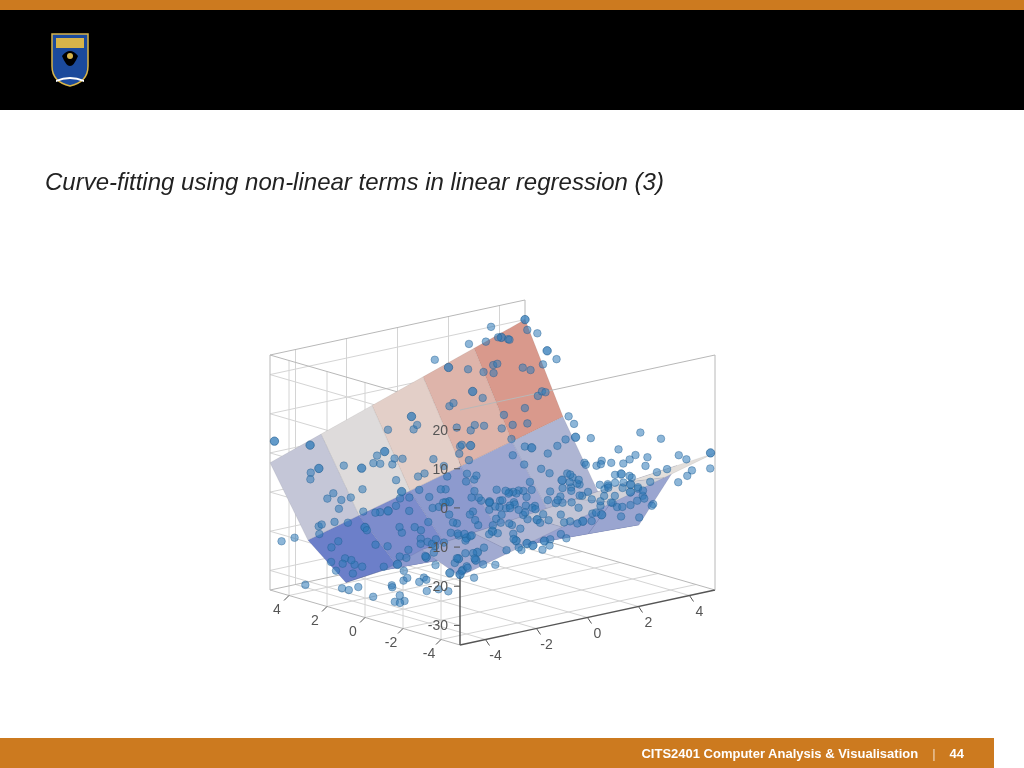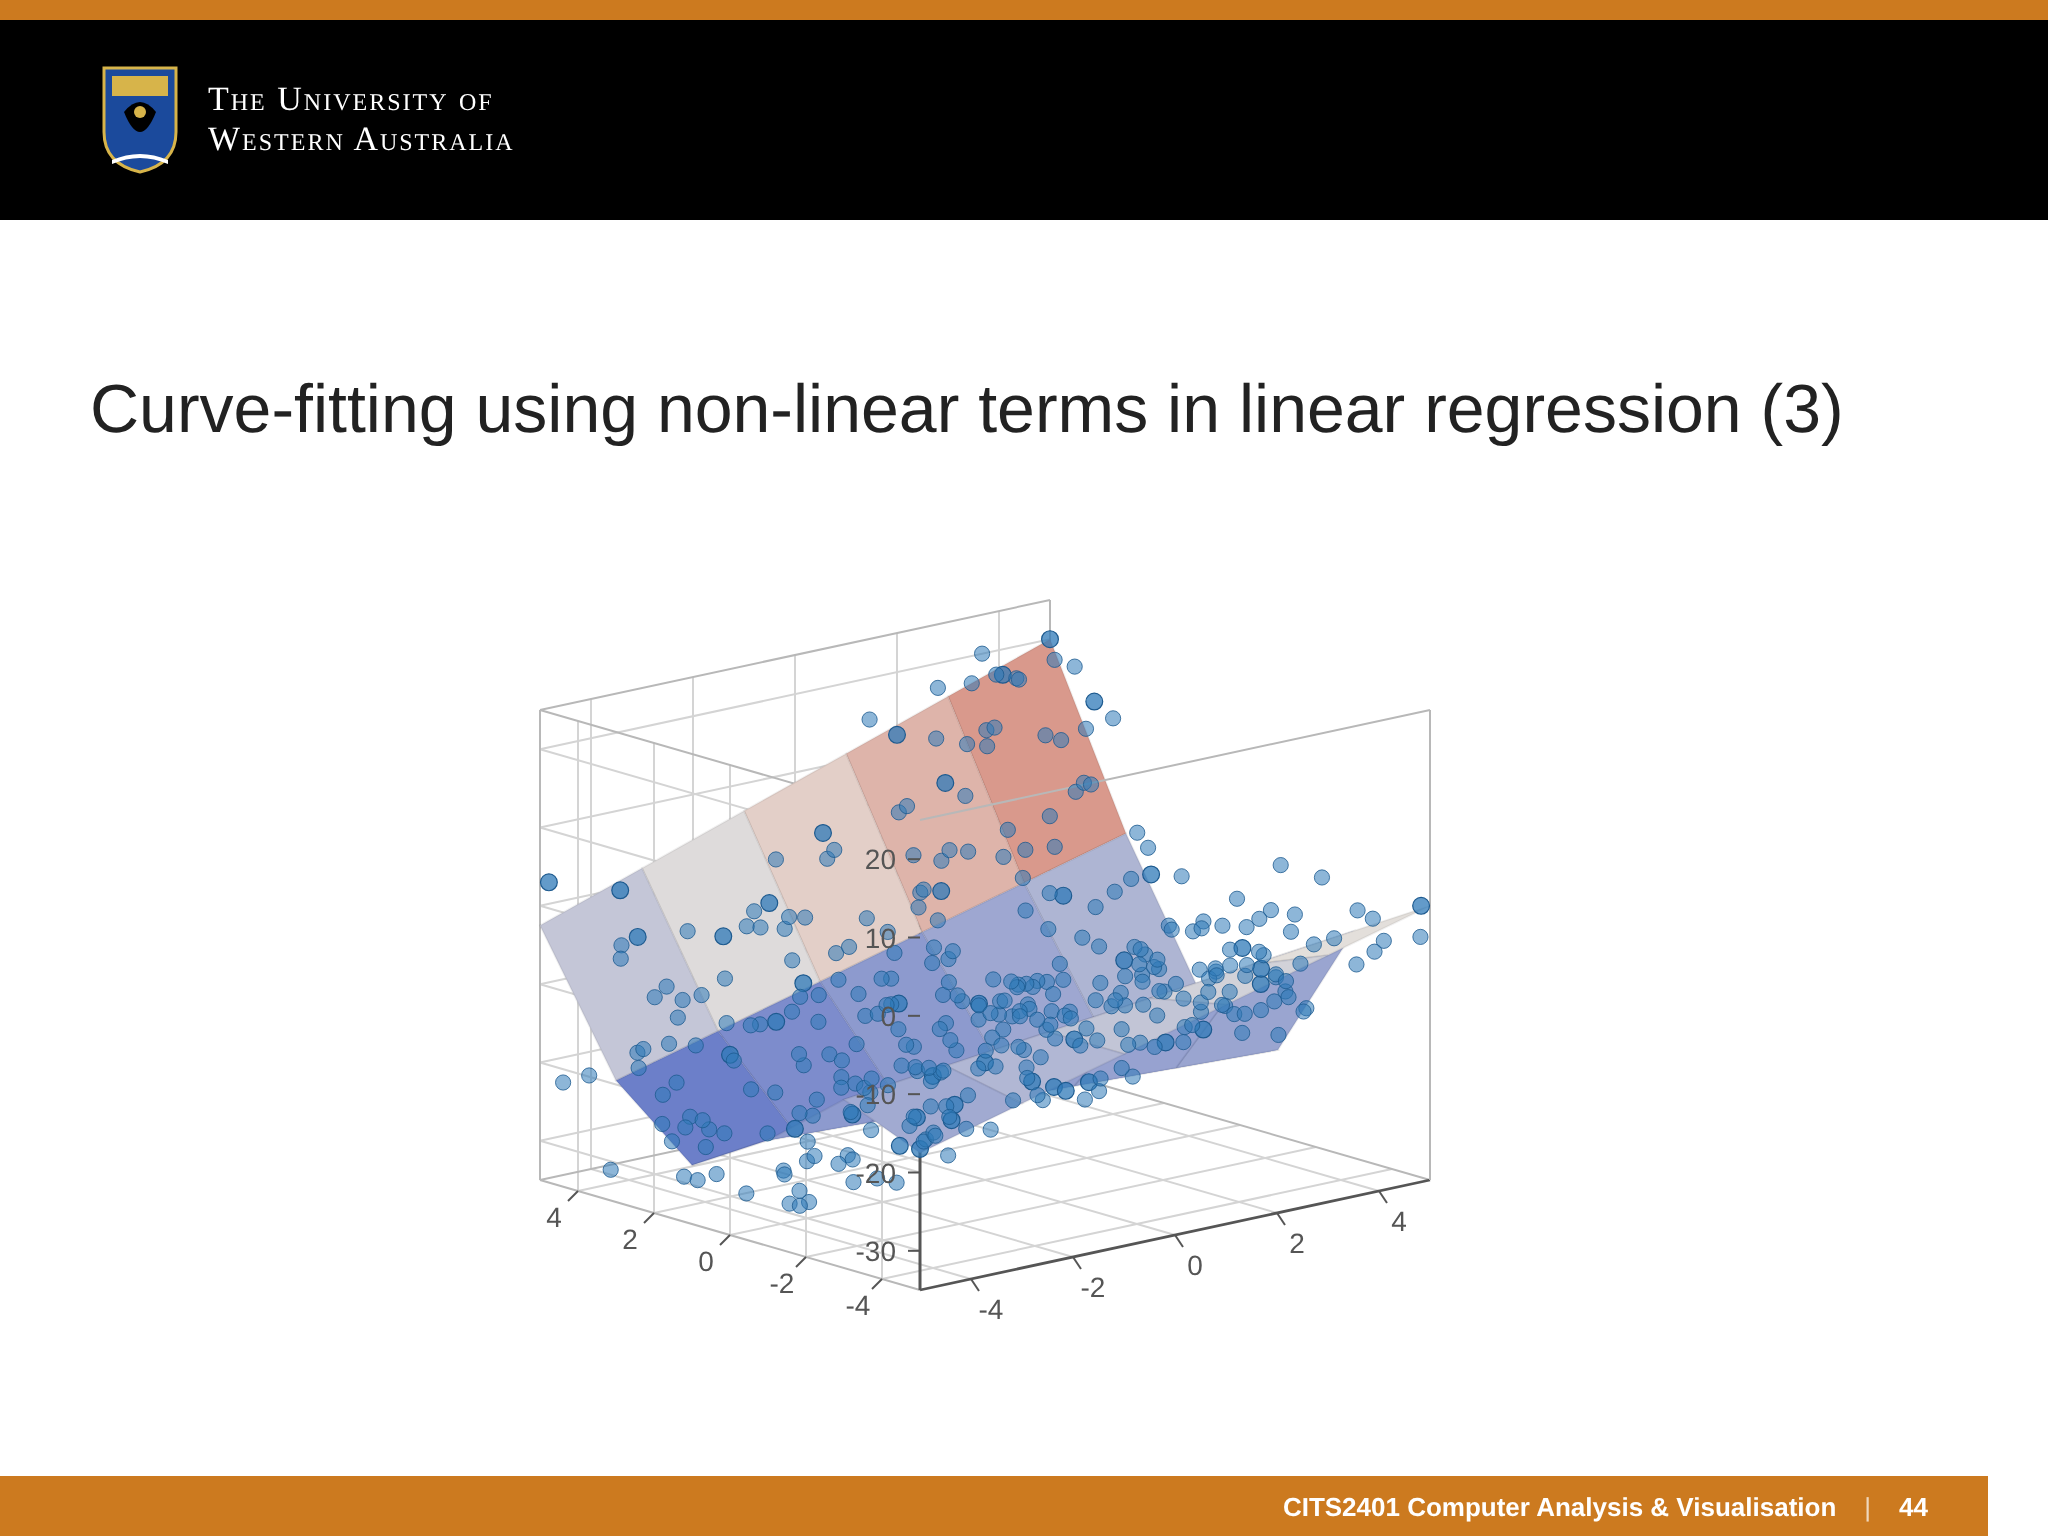--- a/index.html
+++ b/index.html
@@ -32,24 +32,25 @@
   .uni-text {
     color: #fff;
     font-family: "Times New Roman", Georgia, serif;
     font-variant: small-caps;
     letter-spacing: 1px;
     line-height: 1.15;
   }
   .uni-text .line1 { font-size: 17px; }
   .uni-text .line2 { font-size: 17px; }
   .slide-title {
-    font-size: 34px;
+    font-size: 24px;
     color: #222;
     font-weight: 400;
-    margin: 76px 0 0 45px;
+    margin: 58px 0 0 45px;
+    font-style: italic;
   }
   .chart-area {
     position: absolute;
     left: 200px;
     top: 250px;
     width: 600px;
     height: 420px;
   }
   .chart-svg { width: 100%; height: 100%; }
   .footer {
@@ -84,24 +85,20 @@
 <div class="top-orange-bar"></div>
 
 <div class="header">
   <svg class="crest" viewBox="0 0 40 56">
     <path d="M2 2 H38 V34 Q38 50 20 54 Q2 50 2 34 Z" fill="#1b4a9c" stroke="#d7b44a" stroke-width="1.5"></path>
     <rect x="6" y="6" width="28" height="10" fill="#d7b44a"></rect>
     <path d="M12 24 Q20 14 28 24 Q24 34 20 34 Q16 34 12 24 Z" fill="#000"></path>
     <circle cx="20" cy="24" r="3" fill="#d7b44a"></circle>
     <path d="M6 48 Q20 42 34 48 L34 50 Q20 44 6 50 Z" fill="#ffffff"></path>
   </svg>
-  <div class="uni-text">
-    <div class="line1">The University of</div>
-    <div class="line2">Western Australia</div>
-  </div>
 </div>
 
 <h1 class="slide-title">Curve-fitting using non-linear terms in linear regression (3)</h1>
 
 <div class="chart-area">
   <svg class="chart-svg" viewBox="0 0 600 420">
       <g>
         <line x1="70" y1="320.4166666666667" x2="325" y2="265.4166666666667" stroke="#d4d4d4" stroke-width="1"></line>
         <line x1="260" y1="375.4166666666667" x2="70" y2="320.4166666666667" stroke="#d4d4d4" stroke-width="1"></line>
         <line x1="70" y1="281.25" x2="325" y2="226.25" stroke="#d4d4d4" stroke-width="1"></line>

